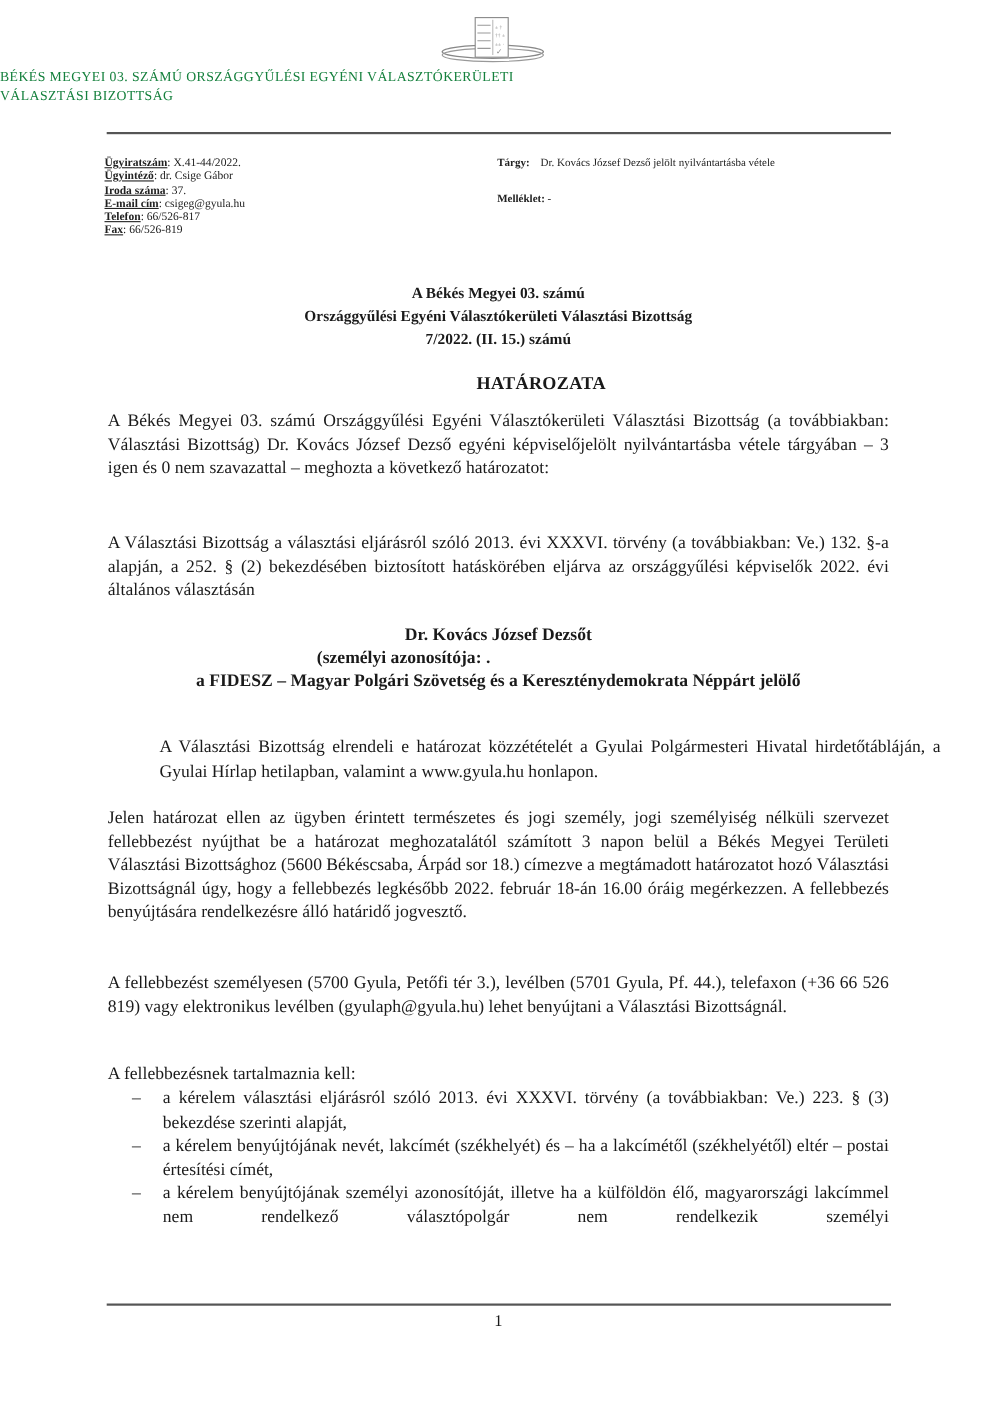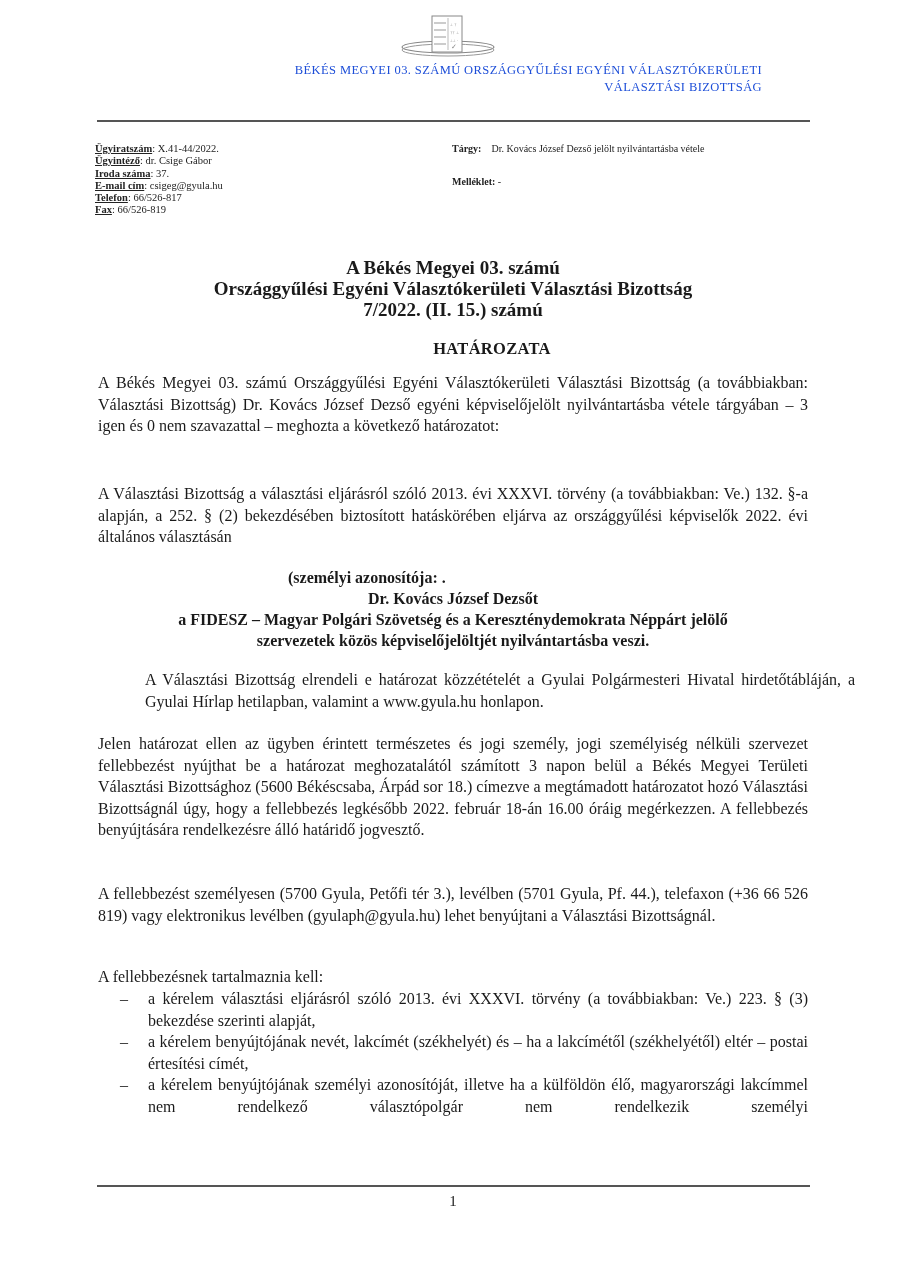--- a/index.html
+++ b/index.html
@@ -1,30 +1,30 @@
 <!DOCTYPE html>
 <html><head>
 <meta charset="utf-8">
 <style>
   html, body { margin:0; padding:0; background:#fff; }
   body { width:906px; height:1280px; position:relative; overflow:hidden; color:#1a1a1a; font-family:"Liberation Serif", serif; }
   .logo { position:absolute; left:398px; top:14px; width:100px; height:44px; }
-  .hdr { position:absolute; left:0; width:762px; text-align:right; font-size:12.5px; color:#1d4ed8; letter-spacing:0.4px; }
+  .hdr { position:absolute; left:0; width:762px; text-align:left; font-size:12.5px; color:#15803d; letter-spacing:0.4px; }
   .hdr1 { top:63px; }
   .hdr2 { top:80px; }
   .rule { position:absolute; left:97px; width:713px; height:2px; background:#555; }
   .rule-top { top:120px; }
   .rule-bot { top:1185px; }
   .meta { position:absolute; left:95px; top:143px; font-size:10.5px; line-height:12.3px; color:#222; }
   .meta b { font-weight:bold;text-decoration:underline; }
   .meta-r { position:absolute; left:452px; font-size:10px; color:#222; }
   .targy { top:143px; }
   .mell { top:176px; }
   .gap { display:inline-block; width:10px; }
-  .center { position:absolute; left:0; width:906px; text-align:center; font-weight:bold; font-size:19px; line-height:21px; }
+  .center { position:absolute; left:0; width:906px; text-align:center; font-weight:bold; font-size:14px; line-height:21px; }
   .title-block { top:257px; }
   .hat { top:338px; font-size:16.5px; letter-spacing:0.3px;padding-left:39px; }
   .p { position:absolute; left:98px; width:710px; font-size:16px; line-height:21.6px; text-align:justify; }
   .p b { font-weight:normal;margin-top:48px; }
   .decision { position:absolute; left:98px; width:710px; text-align:center; font-weight:bold; font-size:16px; line-height:21px; top:567px; }
   .list { position:absolute; left:120px; width:688px; font-size:16px; line-height:21.6px; }
   .li { position:relative; padding-left:28px; text-align:justify; }
   .li .dash { position:absolute; left:0; top:0; }
   .pageno { position:absolute; left:0; width:906px; top:1193px; text-align:center; font-size:15px; }
 </style>
@@ -74,24 +74,23 @@
 </div>
 <div class="center hat">HATÁROZATA</div>
 
 <div class="p" style="top:372px;">
   <span>A Békés Megyei 03. számú Országgyűlési Egyéni Választókerületi Választási Bizottság (a továbbiakban: Választási Bizottság) </span><b>Dr. Kovács József Dezső egyéni képviselőjelölt nyilvántartásba vétele tárgyában</b><span> – 3 igen és 0 nem szavazattal – meghozta a következő határozatot:</span>
 </div>
 
 <div class="p" style="top:483px;">A Választási Bizottság a választási eljárásról szóló 2013. évi XXXVI. törvény (a továbbiakban: Ve.) 132. §-a alapján, a 252. § (2) bekezdésében biztosított hatáskörében eljárva az országgyűlési képviselők 2022. évi általános választásán</div>
 
 <div class="decision">
+  <div>Dr. Kovács József Dezsőt</div>
   <div style="text-align:left;padding-left:190px;">(személyi azonosítója: .</div>
-  <div>Dr. Kovács József Dezsőt</div>
   <div>a FIDESZ – Magyar Polgári Szövetség és a Kereszténydemokrata Néppárt jelölő</div>
-  <div>szervezetek közös képviselőjelöltjét nyilvántartásba veszi.</div>
 </div>
 
 <div class="p" style="top:669px;margin-left:47px;">A Választási Bizottság elrendeli e határozat közzétételét a Gyulai Polgármesteri Hivatal hirdetőtábláján, a Gyulai Hírlap hetilapban, valamint a www.gyula.hu honlapon.</div>
 
 <div class="p" style="top:733px;">Jelen határozat ellen az ügyben érintett természetes és jogi személy, jogi személyiség nélküli szervezet fellebbezést nyújthat be a határozat meghozatalától számított 3 napon belül a Békés Megyei Területi Választási Bizottsághoz (5600 Békéscsaba, Árpád sor 18.) címezve a megtámadott határozatot hozó Választási Bizottságnál úgy, hogy a fellebbezés legkésőbb 2022. február 18-án 16.00 óráig megérkezzen. A fellebbezés benyújtására rendelkezésre álló határidő jogvesztő.</div>
 
 <div class="p" style="top:883px;">A fellebbezést személyesen (5700 Gyula, Petőfi tér 3.), levélben (5701 Gyula, Pf. 44.), telefaxon (+36 66 526 819) vagy elektronikus levélben (gyulaph@gyula.hu) lehet benyújtani a Választási Bizottságnál.</div>
 
 <div class="p" style="top:966px;">A fellebbezésnek tartalmaznia kell:</div>
 <div class="list" style="top:988px;">

